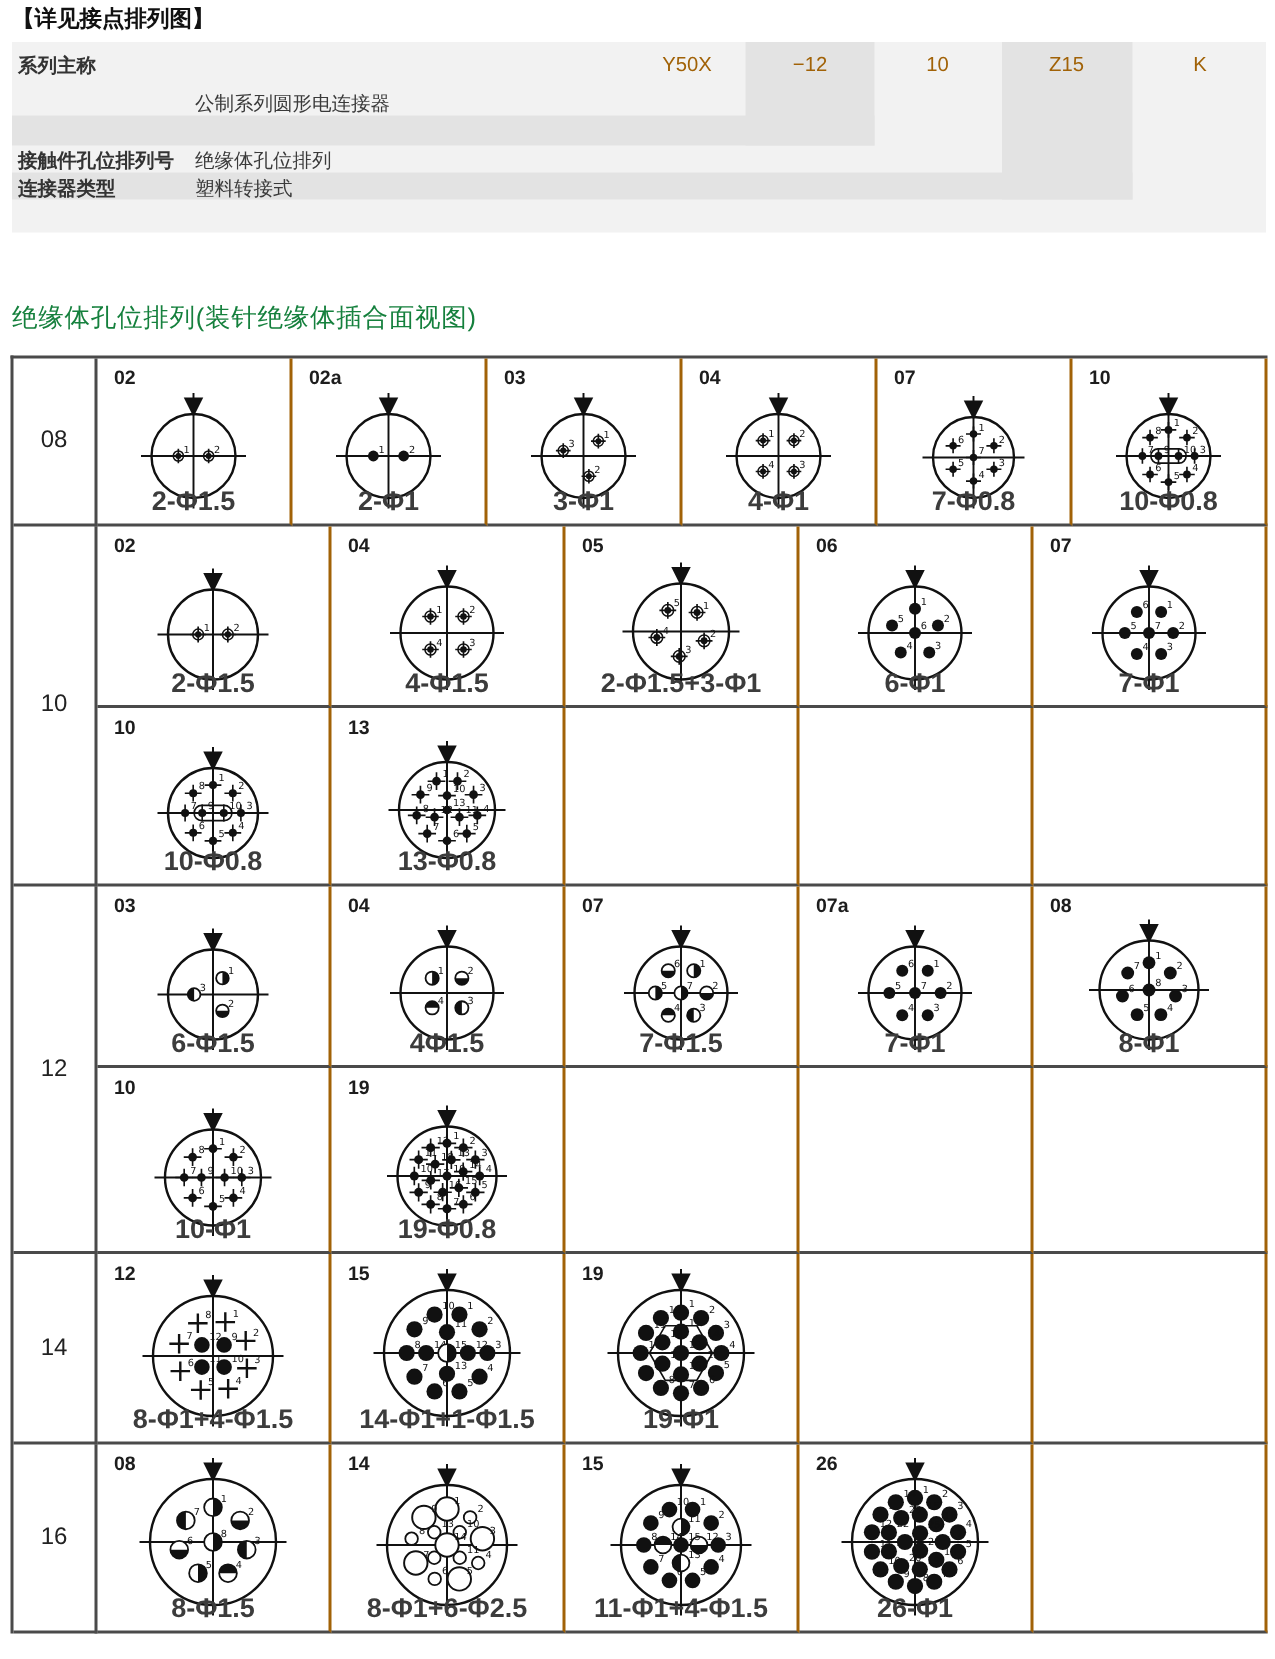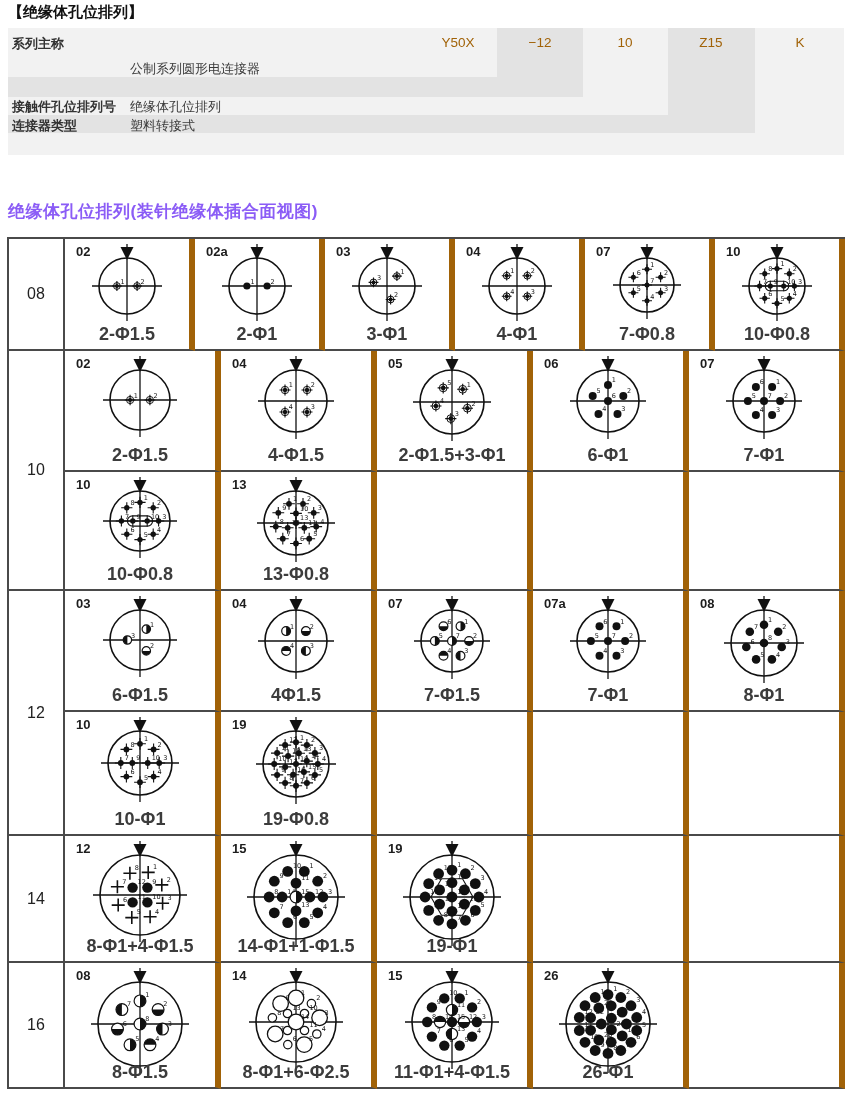--- a/index.html
+++ b/index.html
@@ -12,43 +12,43 @@
   .nm-base{left:8px;top:28px;width:836px;height:127px;}
   .nm-band1{left:8px;top:77px;width:575px;height:20px;}
   .nm-band2{left:8px;top:115px;width:747px;height:18px;}
   .nm-col1{left:497px;top:28px;width:86px;height:69px;}
   .nm-col2{left:668px;top:28px;width:87px;height:105px;}
   .nm-row{position:absolute;left:0;width:838px;height:18px;font-size:13px;color:#3a3a3a;}
   .nm-label{position:absolute;left:12px;font-weight:bold;color:#333;white-space:nowrap;}
   .nm-value{position:absolute;left:130px;color:#3a3a3a;white-space:nowrap;}
   .code-part{position:absolute;top:0;transform:translateX(-50%);font-size:13.5px;color:#a16207;}
   
-  .sec-title{left:8px;top:200px;font-size:17px;font-weight:bold;color:#8b5cf6;letter-spacing:.5px;}
+  .sec-title{left:8px;top:200px;font-size:17px;font-weight:normal;color:#15803d;letter-spacing:.5px;}
   
   #pin-table{position:absolute;left:7px;top:237px;width:838px;
              border-top:2px solid #4a4a4a;border-left:2px solid #4a4a4a;box-sizing:border-box;}
   .prow{display:flex;}
   .shell{width:56px;flex:0 0 56px;display:flex;align-items:center;justify-content:center;
          font-size:16px;color:#222;border-right:2px solid #4a4a4a;border-bottom:2px solid #4a4a4a;
          box-sizing:border-box;}
   .gcells{flex:1;display:flex;flex-direction:column;min-width:0;}
   .subrow{display:flex;}
-  .pcell{flex:1;position:relative;border-right:6px solid #a16207;border-bottom:2px solid #4a4a4a;
-         box-sizing:border-box;display:flex;align-items:flex-start;justify-content:center;min-width:0;}
+  .pcell{flex:1;position:relative;border-right:2px solid #a16207;border-bottom:2px solid #4a4a4a;
+         box-sizing:border-box;display:flex;align-items:flex-end;justify-content:center;min-width:0;}
   .arr-label{position:absolute;top:5px;left:11px;font-size:13px;font-weight:bold;color:#1d1d1d;}
   .caption{position:absolute;bottom:4px;left:0;width:100%;text-align:center;
            font-size:18px;font-weight:700;color:#3c3c3c;white-space:nowrap;margin-top:48px;}
   .dsvg{display:block;margin-top:2px;}
 </style>
 </head>
 <body>
 
 <div id="page">
 
-  <div class="abs nm-title">【绝缘体孔位排列】</div>
+  <div class="abs nm-title">【详见接点排列图】</div>
 
   <div class="nm-rect nm-base" style="background:#f2f2f2;"></div>
   <div class="nm-rect nm-col1" style="background:#e3e3e3;"></div>
   <div class="nm-rect nm-col2" style="background:#e3e3e3;"></div>
   <div class="nm-rect nm-band1" style="background:#e3e3e3;"></div>
   <div class="nm-rect nm-band2" style="background:#e3e3e3;"></div>
 
   <div class="nm-row" style="top:35px;">
     <span class="nm-label">系列主称</span>
     <span class="code-part" style="left:458px;">Y50X</span>

